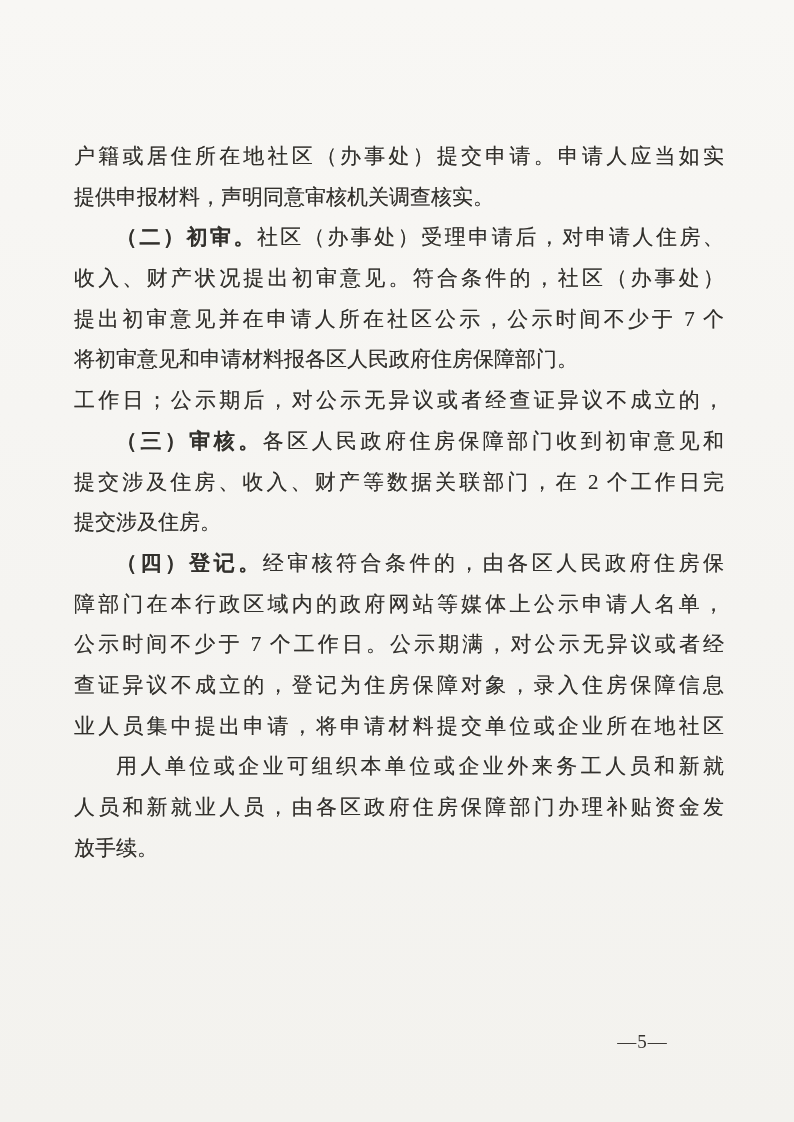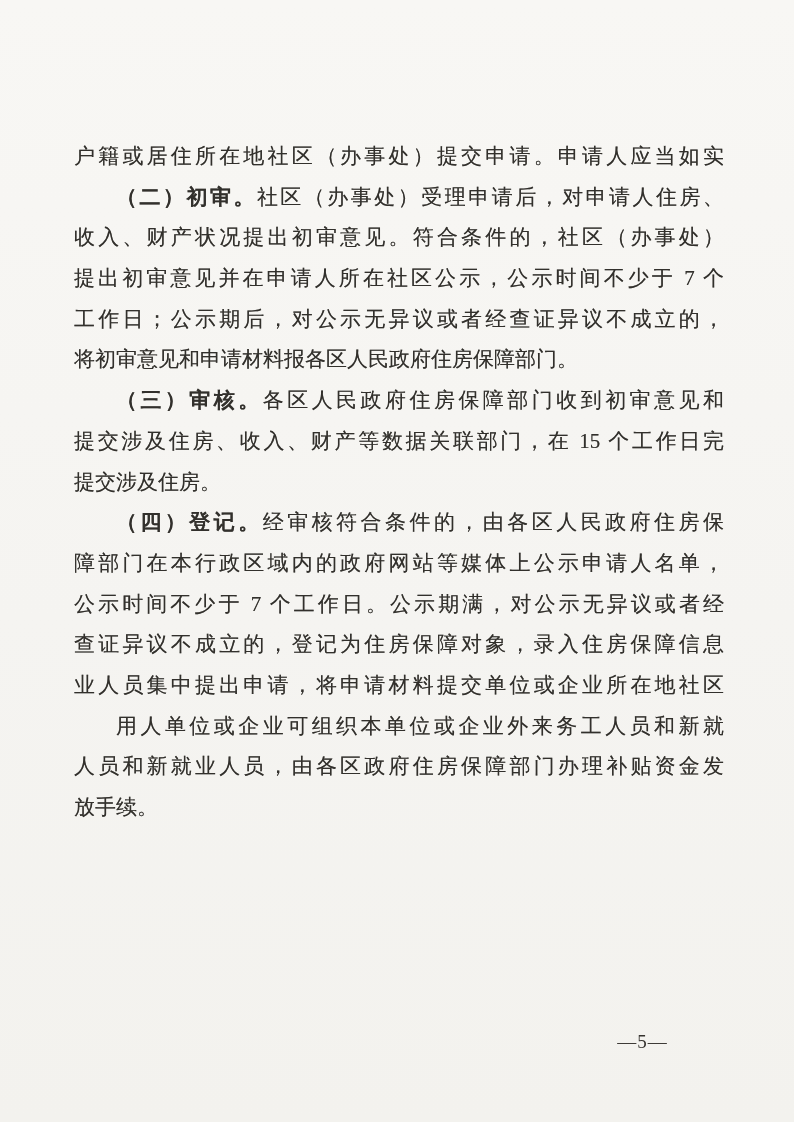--- a/index.html
+++ b/index.html
@@ -54,27 +54,28 @@
     letter-spacing: 1px;
     color: #35322e;
   }
 </style>
 </head>
 <body>
 
 <div class="page">
   <div class="text-block">
     <div class="line"><span class="b"></span><span>户籍或居住所在地社区（办事处）提交申请。申请人应当如实</span></div>
+    <div class="line end"><span class="b"></span><span>提供申报材料，声明同意审核机关调查核实。</span></div>
     <div class="line ind"><span class="b">（二）初审。</span><span>社区（办事处）受理申请后，对申请人住房、</span></div>
     <div class="line"><span class="b"></span><span>收入、财产状况提出初审意见。符合条件的，社区（办事处）</span></div>
     <div class="line"><span class="b"></span><span>提出初审意见并在申请人所在社区公示，公示时间不少于 7 个</span></div>
+    <div class="line end"><span class="b"></span><span>将初审意见和申请材料报各区人民政府住房保障部门。</span></div>
     <div class="line"><span class="b"></span><span>工作日；公示期后，对公示无异议或者经查证异议不成立的，</span></div>
-    <div class="line end"><span class="b"></span><span>将初审意见和申请材料报各区人民政府住房保障部门。</span></div>
     <div class="line ind"><span class="b">（三）审核。</span><span>各区人民政府住房保障部门收到初审意见和</span></div>
-    <div class="line"><span class="b"></span><span>提交涉及住房、收入、财产等数据关联部门，在 15 个工作日完</span></div>
+    <div class="line"><span class="b"></span><span>提交涉及住房、收入、财产等数据关联部门，在 2 个工作日完</span></div>
     <div class="line end"><span class="b"></span><span>提交涉及住房。</span></div>
     <div class="line ind"><span class="b">（四）登记。</span><span>经审核符合条件的，由各区人民政府住房保</span></div>
     <div class="line"><span class="b"></span><span>障部门在本行政区域内的政府网站等媒体上公示申请人名单，</span></div>
     <div class="line"><span class="b"></span><span>公示时间不少于 7 个工作日。公示期满，对公示无异议或者经</span></div>
     <div class="line"><span class="b"></span><span>查证异议不成立的，登记为住房保障对象，录入住房保障信息</span></div>
     <div class="line"><span class="b"></span><span>业人员集中提出申请，将申请材料提交单位或企业所在地社区</span></div>
     <div class="line ind"><span class="b"></span><span>用人单位或企业可组织本单位或企业外来务工人员和新就</span></div>
     <div class="line"><span class="b"></span><span>人员和新就业人员，由各区政府住房保障部门办理补贴资金发</span></div>
     <div class="line end"><span class="b"></span><span>放手续。</span></div>
   </div>

